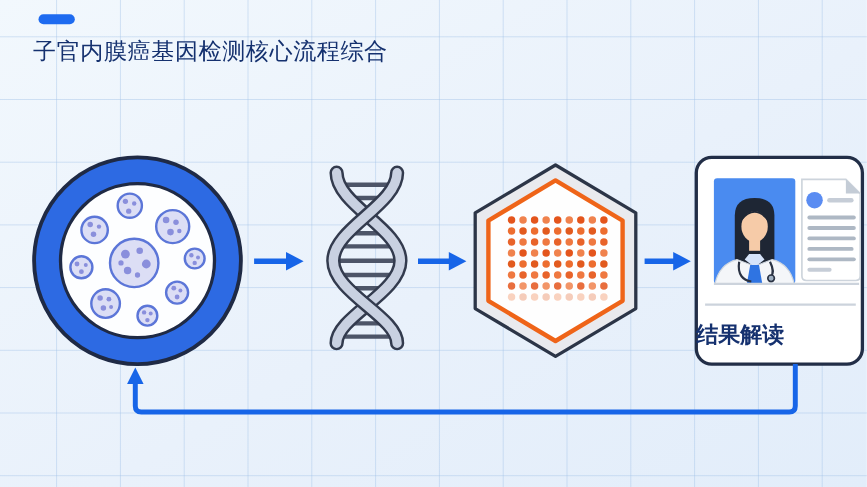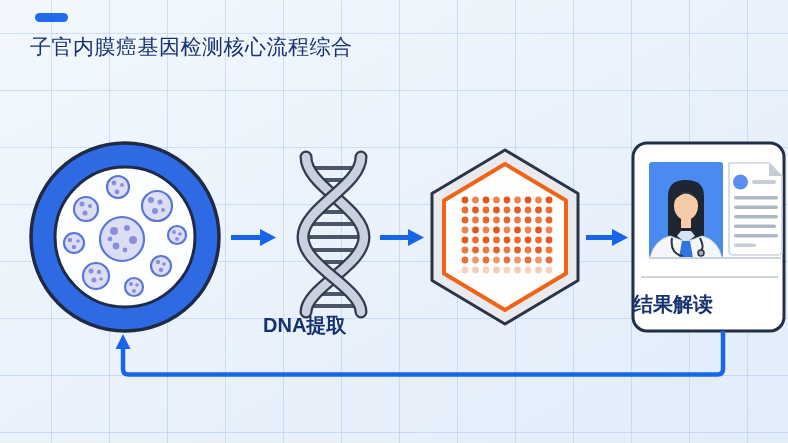--- a/index.html
+++ b/index.html
@@ -263,15 +263,14 @@
       <line class="divider" x1="649" y1="258" x2="781" y2="258"></line>
       <line class="divider" x1="641" y1="277" x2="778" y2="277"></line>
     </g>
 
     <g>
       <path class="feedback-line" d="M 723,331 V 369 Q 723,374.5 717.5,374.5 H 128.5 Q 123,374.5 123,369 V 346"></path>
       <polygon class="arrow-head" points="123,334 115.5,349 130.5,349"></polygon>
     </g>
   </svg>
 
-  <div class="step-label dna-label">DNA提取</div>
   <div class="step-label result-label">结果解读</div>
 </div>
 
 </body></html>

